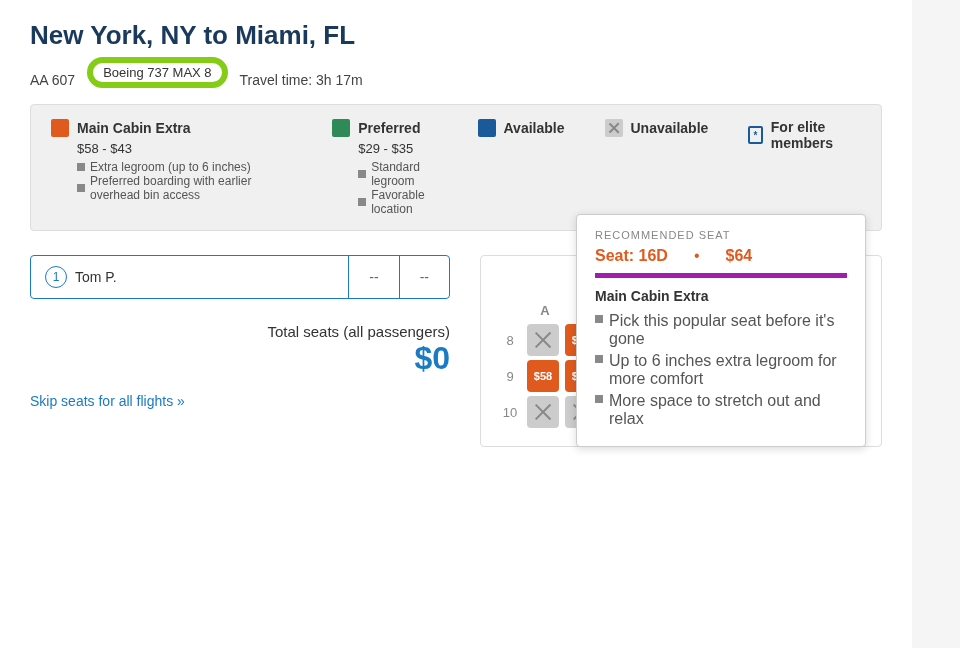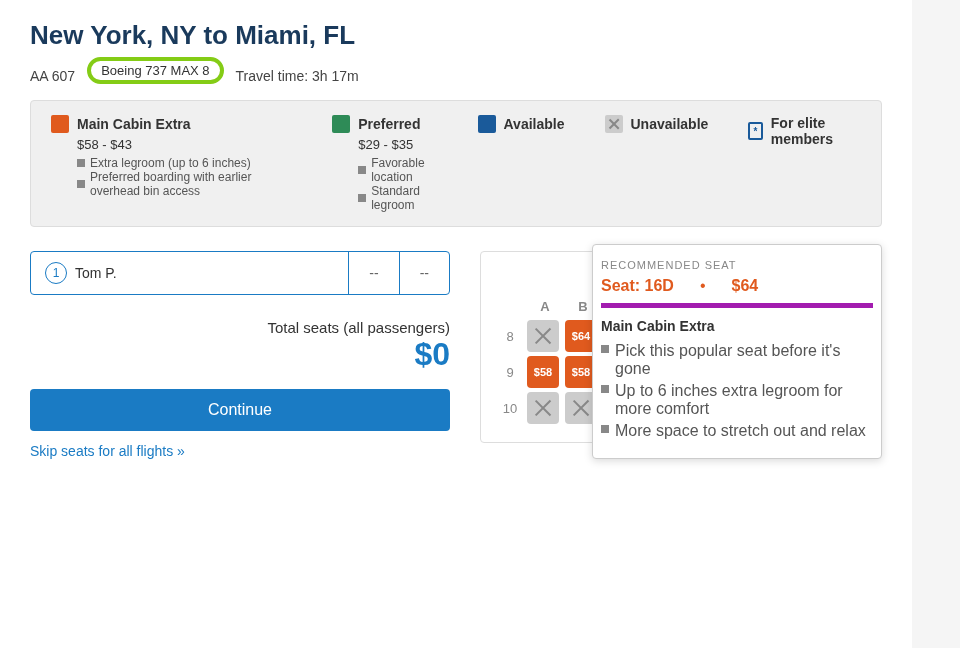--- a/index.html
+++ b/index.html
@@ -26,21 +26,21 @@
     .flight-info {
       display: flex;
       align-items: flex-end;
       gap: 12px;
       font-size: 14px;
       color: #444;
       margin-bottom: 16px;
     }
     .flight-number { color: #444; }
     .aircraft-badge {
-      border: 4px solid #84cc16;
+      border: 6px solid #84cc16;
       border-radius: 20px;
       padding: 2px 10px;
       color: #333;
       font-size: 13px;
     }
     .travel-time { color: #444; }
 
     
     .legend-bar {
       background: #f0f0f0;
@@ -221,25 +221,25 @@
     .seat-unavail::before { transform: translate(-50%, -50%) rotate(45deg); }
     .seat-unavail::after { transform: translate(-50%, -50%) rotate(-45deg); }
     .seat-gap { width: 20px; }
 
     
     .tooltip-box {
       position: absolute;
       background: #fff;
       border: 1px solid #ccc;
       border-radius: 4px;
-      padding: 14px 8px;
+      padding: 14px 18px;
       width: 290px;
       box-shadow: 0 2px 8px rgba(0,0,0,0.15);
       bottom: 0;
-      right: 0;
+      right: 16px;
     }
     .tooltip-label {
       font-size: 11px;
       color: #888;
       letter-spacing: 1px;
       text-transform: uppercase;
       margin-bottom: 6px;
     }
     .tooltip-seat-price {
       display: flex; align-items: center; gap: 26px;
@@ -295,25 +295,25 @@
 
     <div class="legend-item">
       <div class="legend-header">
         <div class="legend-swatch" style="background:#2e8b57;"></div>
         <span class="legend-title">Preferred</span>
       </div>
       <div class="legend-price">$29 - $35</div>
       <div class="legend-features">
         <div class="legend-feature">
             <span class="feat-dot"></span>
-            <span>Favorable location</span>
+            <span>Standard legroom</span>
           </div>
         <div class="legend-feature">
             <span class="feat-dot"></span>
-            <span>Standard legroom</span>
+            <span>Favorable location</span>
           </div>
       </div>
     </div>
 
     <div class="legend-item">
       <div class="legend-header">
         <div class="legend-swatch" style="background:#1a5a9a;"></div>
         <span class="legend-title">Available</span>
       </div>
     </div>
@@ -346,21 +346,20 @@
         <div class="passenger-seat2">--</div>
       </div>
 
       
       <div class="total-section">
         <div class="total-label">Total seats (all passengers)</div>
         <div class="total-amount">$0</div>
       </div>
 
       
-      <button class="continue-btn">Continue</button>
 
       
       <a class="skip-link">Skip seats for all flights »</a>
     </div>
 
     <div class="right-panel right-relative">
       <div class="seat-map-container">
         <div class="seat-map-title">Main Cabin</div>
 
         <div class="col-headers">

